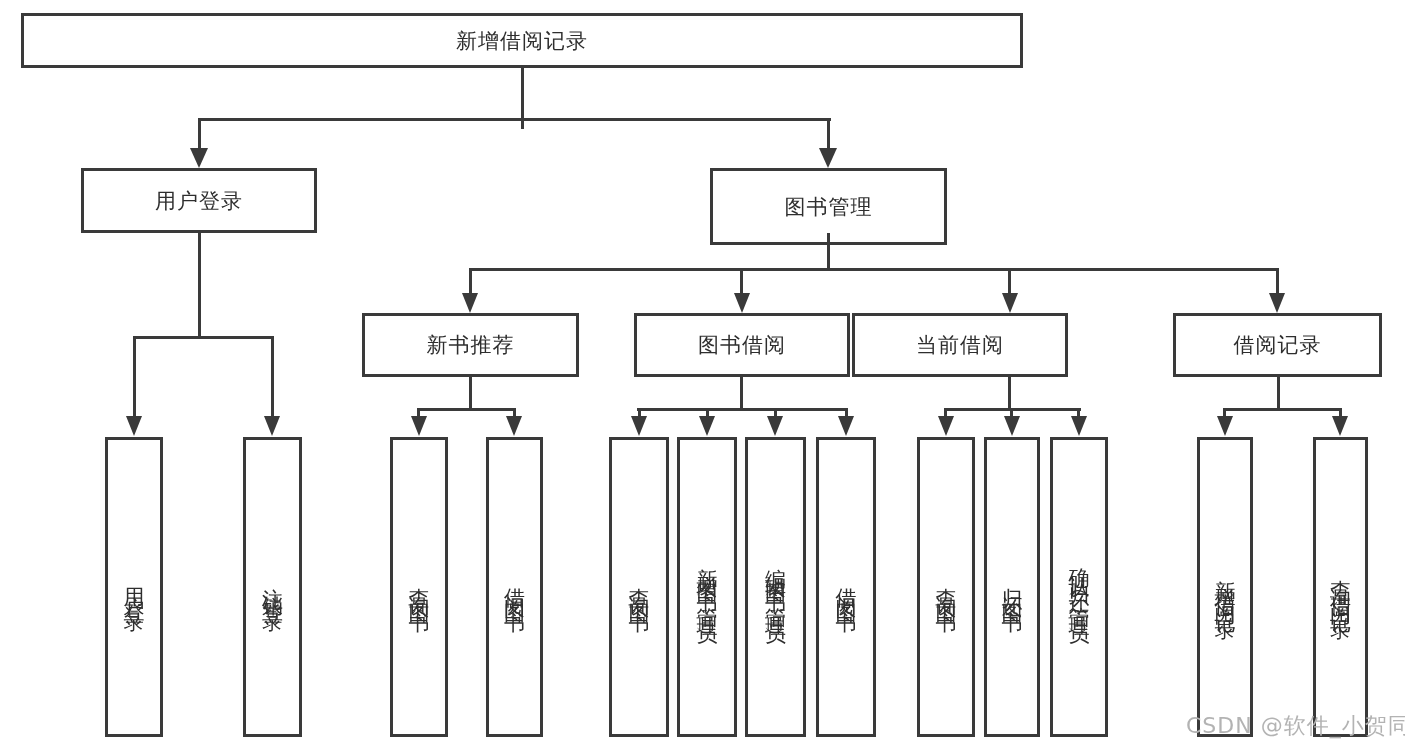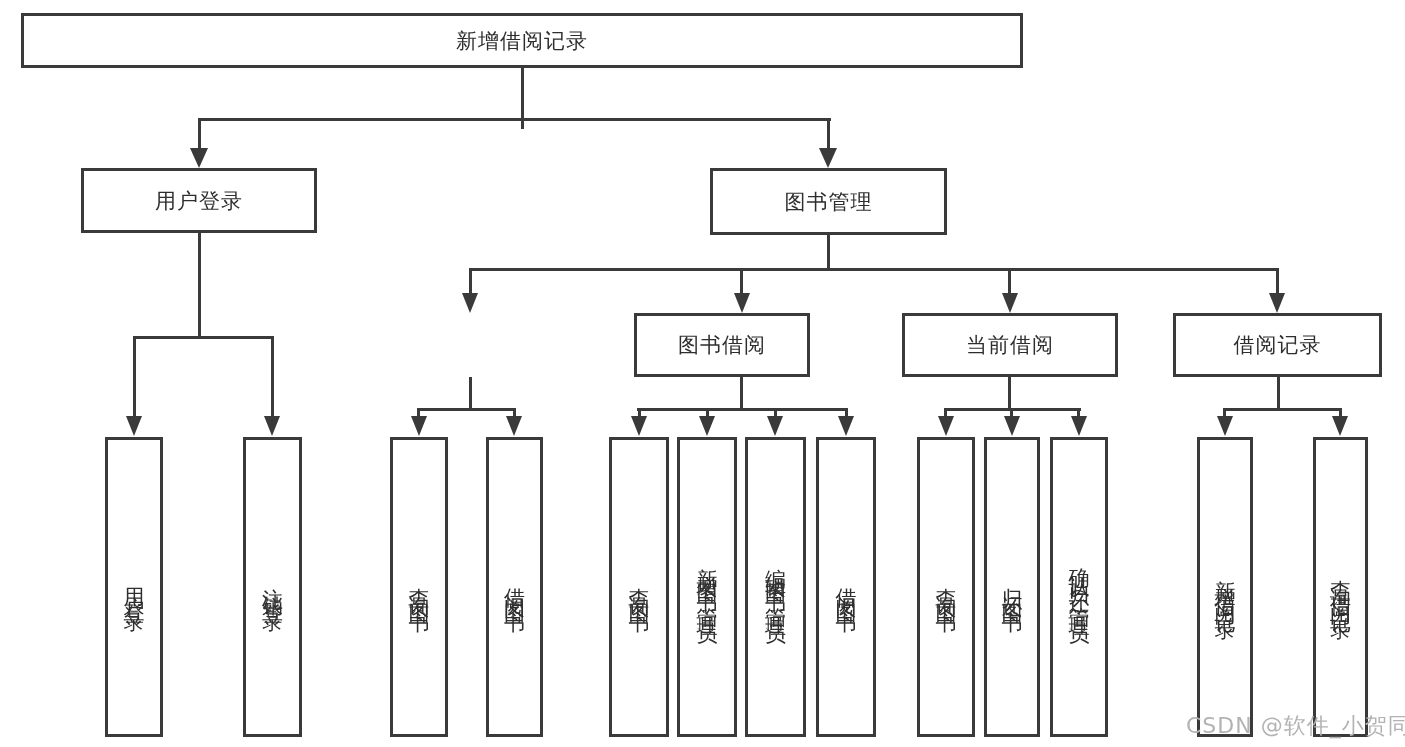--- a/index.html
+++ b/index.html
@@ -35,28 +35,31 @@
 
 <div class="canvas">
 
   <div class="box" style="left:21px;top:13px;width:1002px;height:55px">
     <span>新增借阅记录</span>
   </div>
 
   <div class="box" style="left:81px;top:168px;width:236px;height:65px">
     <span>用户登录</span>
   </div>
-  <div class="box" style="left:710px;top:168px;width:237px;height:67px">
+  <div class="box" style="left:710px;top:168px;width:237px;height:77px">
     <span>图书管理</span>
   </div>
 
-  <div class="box" style="left:634px;top:313px;width:176px;height:64px">
+  <div class="box" style="left:362px;top:313px;width:217px;height:64px">
+    <span>新书推荐</span>
+  </div>
+  <div class="box" style="left:634px;top:313px;width:216px;height:64px">
     <span>图书借阅</span>
   </div>
-  <div class="box" style="left:902px;top:313px;width:216px;height:64px">
+  <div class="box" style="left:852px;top:313px;width:216px;height:64px">
     <span>当前借阅</span>
   </div>
   <div class="box" style="left:1173px;top:313px;width:209px;height:64px">
     <span>借阅记录</span>
   </div>
 
   <div class="box vbox" style="left:105px;top:437px;width:58px;height:300px">
     <span>用户登录</span>
   </div>
   <div class="box vbox" style="left:243px;top:437px;width:59px;height:300px">

